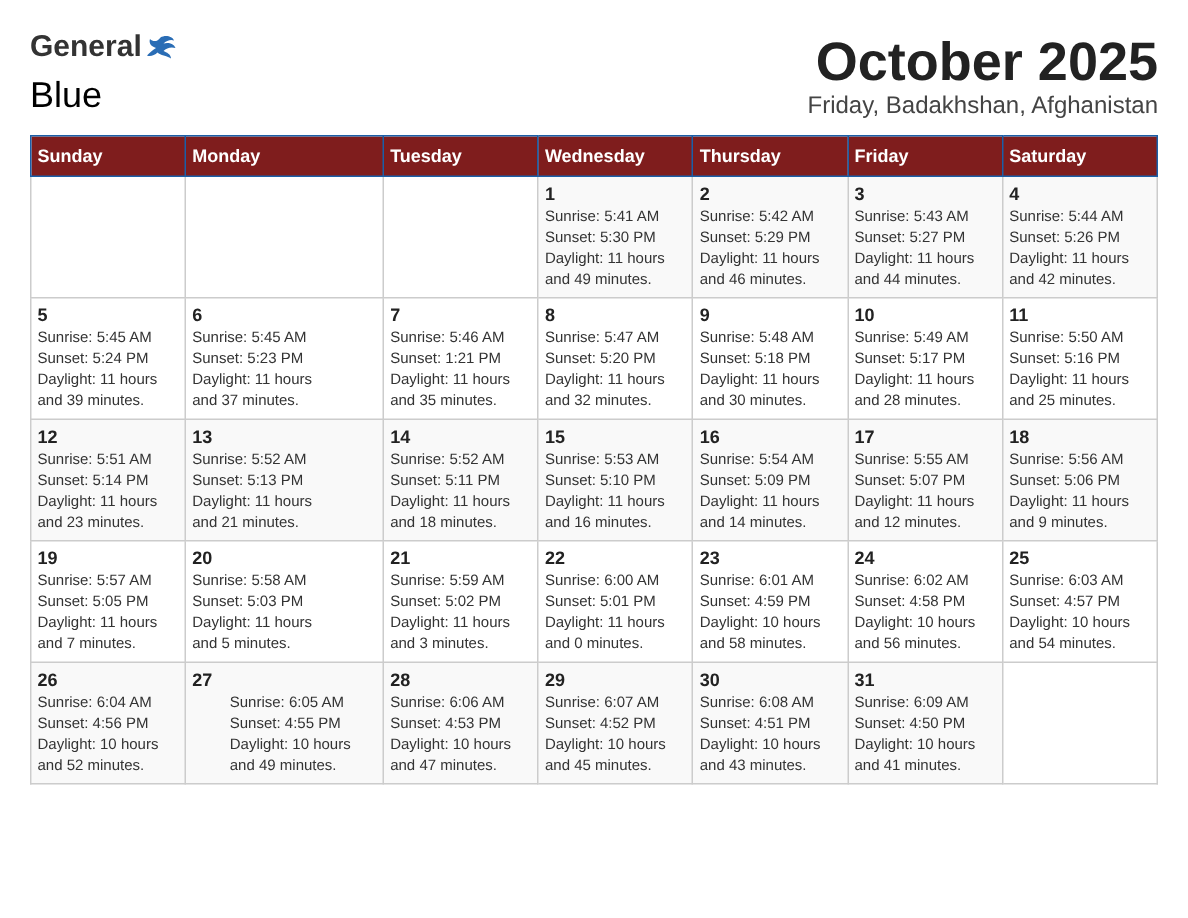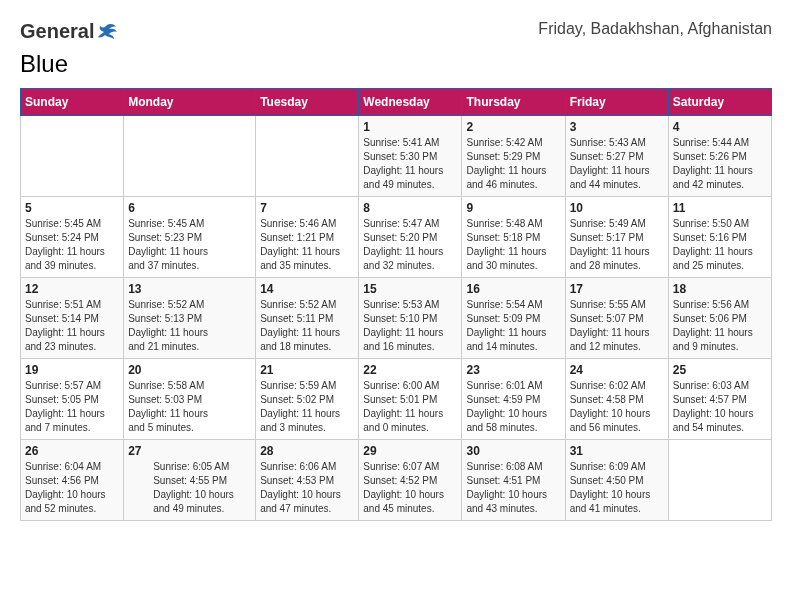--- a/index.html
+++ b/index.html
@@ -31,21 +31,21 @@
     .location {
       font-size: 16px;
       color: #444;
     }
     table {
       width: 100%;
       border-collapse: collapse;
       font-size: 11px;
     }
     thead tr {
-      background-color: #be185d;
+      background-color: #7f1d1d;
       color: #fff;
     }
     thead th {
       padding: 6px 4px;
       text-align: left;
       font-size: 12px;
       font-weight: bold;
       border: 1px solid #1a5fa8;
     }
     tbody tr {
@@ -91,20 +91,21 @@
   <div class="logo">
     <div class="logo-wrap">
       <span style="font-size:20px;font-weight:bold;color:#333;">General</span>
       <svg width="22" height="22" viewBox="0 0 22 22">
         <path d="M11 4 C14 2, 19 3, 20 6 C18 5, 15 6, 13 8 C16 7, 20 8, 21 11 C18 10, 15 11, 13 13 C15 14, 18 15, 18 18 C15 16, 11 16, 9 14 C7 16, 4 17, 2 16 C4 14, 6 12, 8 11 C5 10, 3 8, 4 5 C6 7, 9 7, 11 4Z" fill="#2a6db5"></path>
       </svg>
     </div>
     <span style="font-size:24px;font-weight:normal;color:#000000;margin-top:-4px;">Blue</span>
   </div>
   <div class="title-block">
+    <div class="month-title">October 2025</div>
     <div class="location">Friday, Badakhshan, Afghanistan</div>
   </div>
 </div>
 
 <table>
   <thead>
     <tr>
     <th>Sunday</th>
         <th>Monday</th>
         <th>Tuesday</th>

